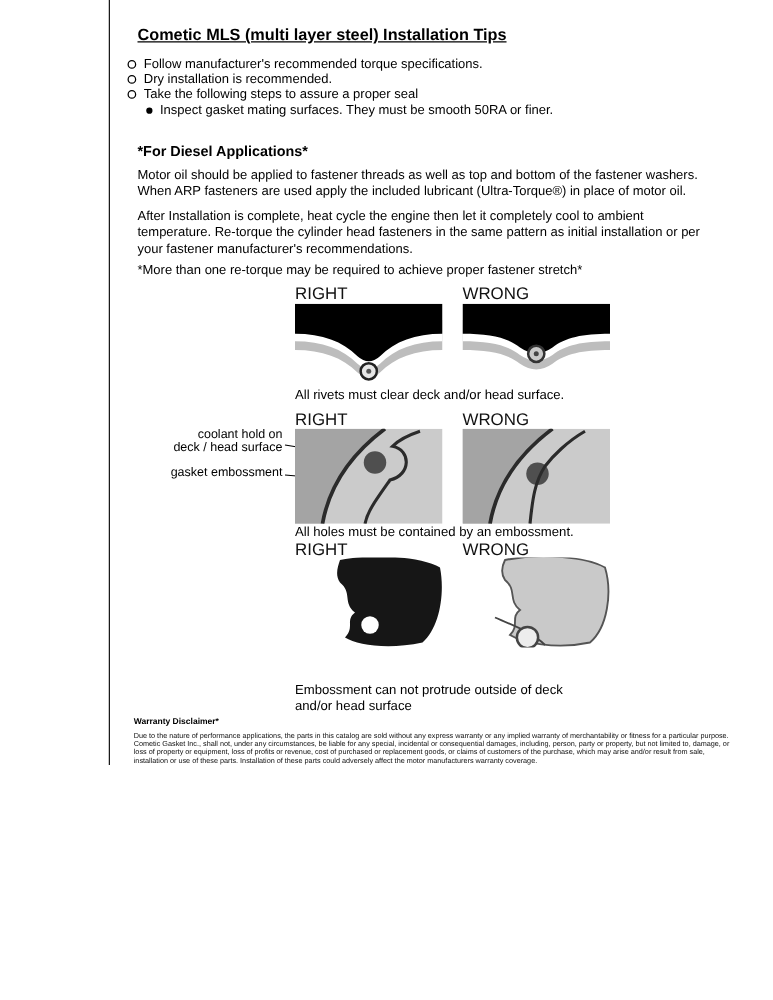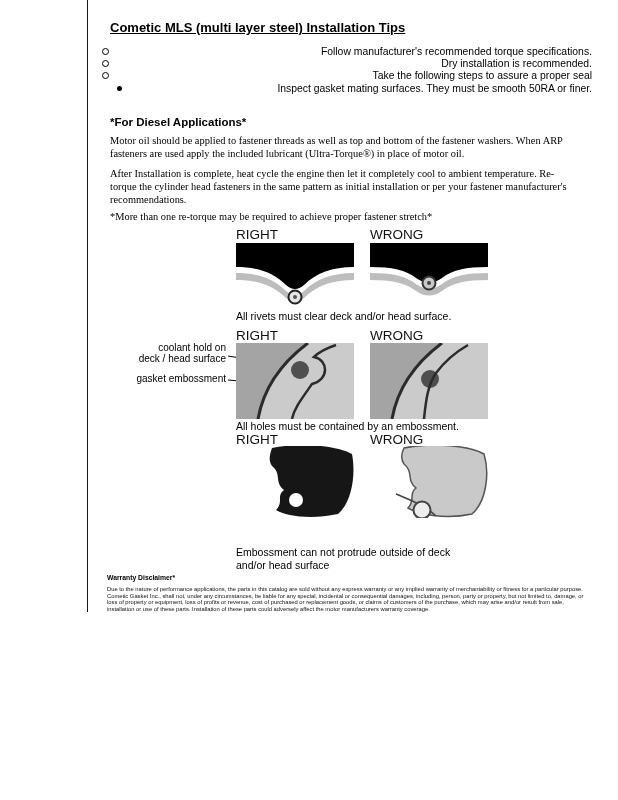--- a/index.html
+++ b/index.html
@@ -1,26 +1,26 @@
 <!DOCTYPE html>
 <html><head>
 <meta charset="utf-8">
 <style>
   html,body{margin:0;padding:0;background:#fff;}
   .page{position:relative;width:618px;height:612px;background:#ffffff;
         font-family:"Liberation Sans",sans-serif;color:#000;overflow:hidden;}
   .vrule{position:absolute;left:87px;top:0;width:1px;height:800px;background:#1a1a1a;}
   .title{position:absolute;left:110px;top:20px;font-size:13px;font-weight:bold;text-decoration:underline;white-space:nowrap;}
   .tips{position:absolute;left:102px;top:45px;width:490px;font-size:10.4px;}
-  .tip{display:flex;align-items:center;height:12.4px;white-space:nowrap;justify-content:space-between;}
+  .tip{display:flex;align-items:center;height:12.4px;white-space:nowrap;}
   .tip.sub{margin-left:15px;}
   .dot-open{width:5px;height:5px;border:1px solid #000;border-radius:50%;display:inline-block;margin-right:6px;flex:0 0 auto;}
   .dot-fill{width:5px;height:5px;background:#000;border-radius:50%;display:inline-block;margin-right:6px;flex:0 0 auto;}
   .diesel-heading{position:absolute;left:110px;top:116px;font-size:11.5px;font-weight:bold;white-space:nowrap;}
-  .para{position:absolute;left:110px;width:462px;font-size:10.4px;line-height:13px;font-family:Liberation Serif, serif;}
+  .para{position:absolute;left:110px;width:462px;font-size:10.4px;line-height:13px;}
   .para.p1{top:134px;}
   .para.p2{top:167px;}
   .para.p3{top:210px;width:480px;}
   .fig-label{position:absolute;width:118px;font-size:13.5px;color:#111;}
   .colL{left:236px;}
   .colR{left:370px;}
   .lr1{top:227px;}
   .lr2{top:328px;}
   .lr3{top:432px;}
   .panel{position:absolute;width:118px;}

